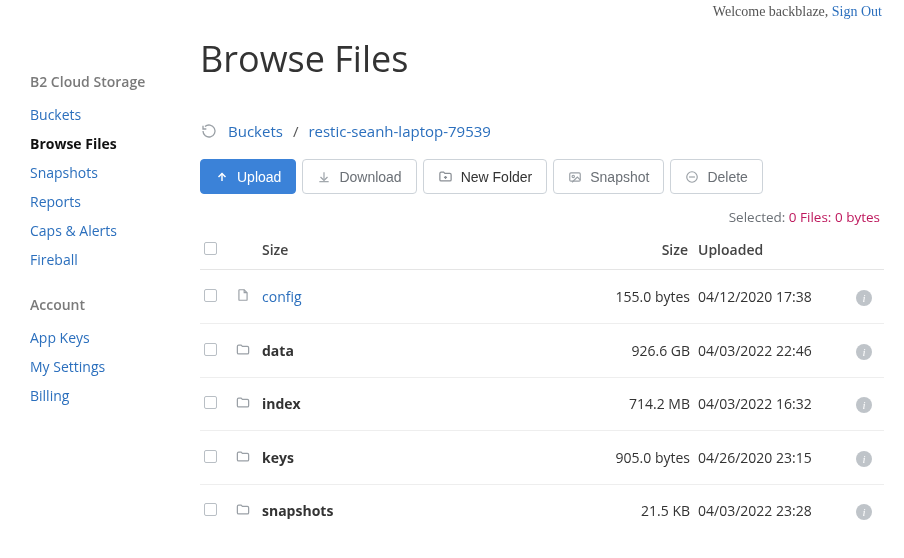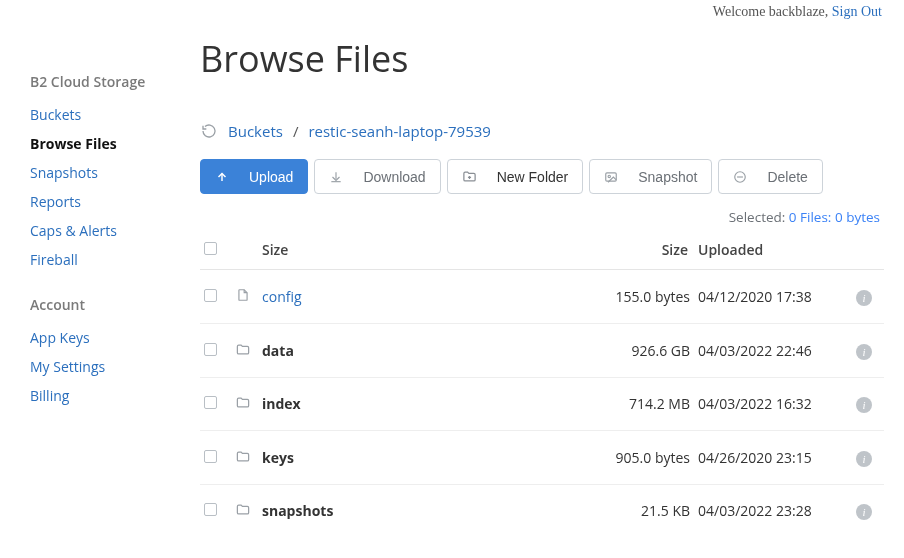--- a/index.html
+++ b/index.html
@@ -58,21 +58,21 @@
       margin-bottom: 18px;
     }
     .breadcrumb a { color: #2b6fbd; }
     .breadcrumb .sep { color: #555; }
     .refresh-ico { width: 18px; height: 18px; display: inline-flex; align-items: center; justify-content: center; }
 
     .toolbar { display: flex; gap: 6px; margin-bottom: 14px; }
     .btn {
       display: inline-flex;
       align-items: center;
-      gap: 20px;
+      gap: 8px;
       height: 35px;
       padding: 0 14px;
       border: 1px solid #cdd3d9;
       border-radius: 4px;
       background: #fff;
       color: #6b7076;
       font-size: 14px;
       cursor: pointer;
     }
     .btn.primary {
@@ -83,21 +83,21 @@
     .btn.newfolder { color: #333; }
     .btn svg { display: block; }
 
     .selected-line {
       text-align: right;
       font-size: 13.5px;
       color: #6b7076;
       margin-bottom: 8px;
       padding-right: 4px;
     }
-    .selected-line .val { color: #3b82f6; }
+    .selected-line .val { color: #be185d; }
 
     
     table.files {
       width: 100%;
       border-collapse: collapse;
     }
     table.files thead th {
       text-align: left;
       font-weight: 600;
       color: #444;

